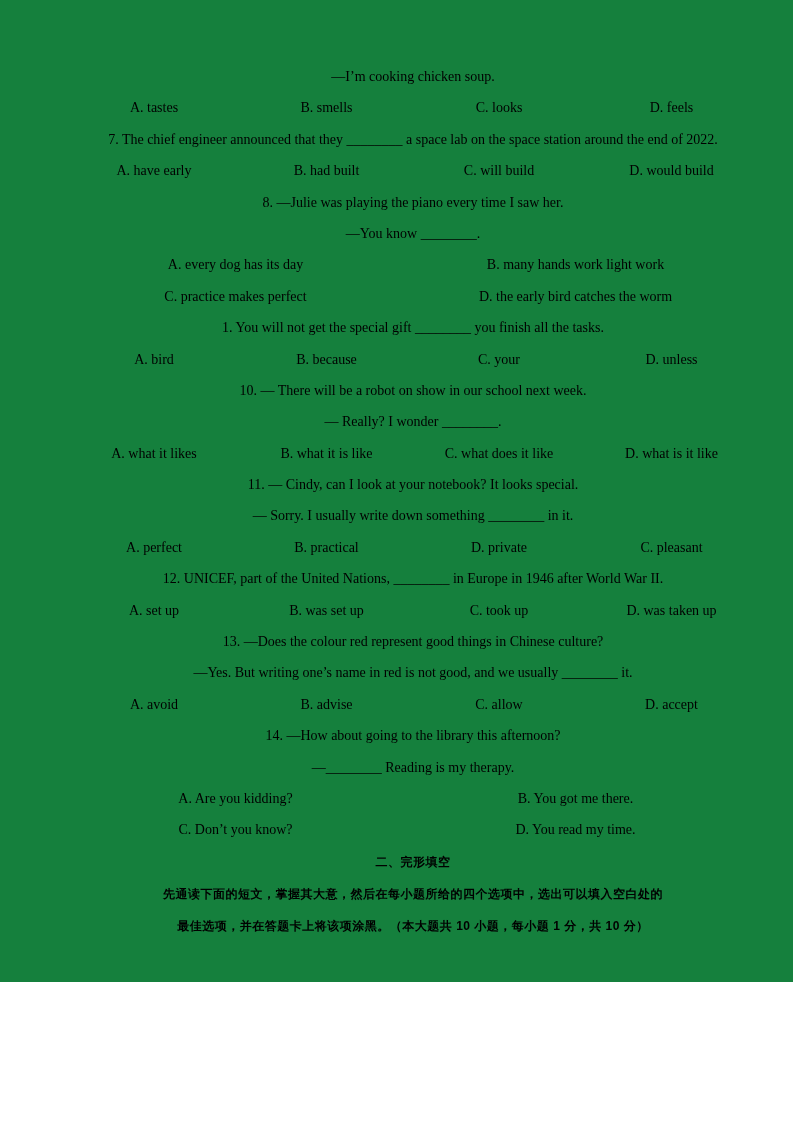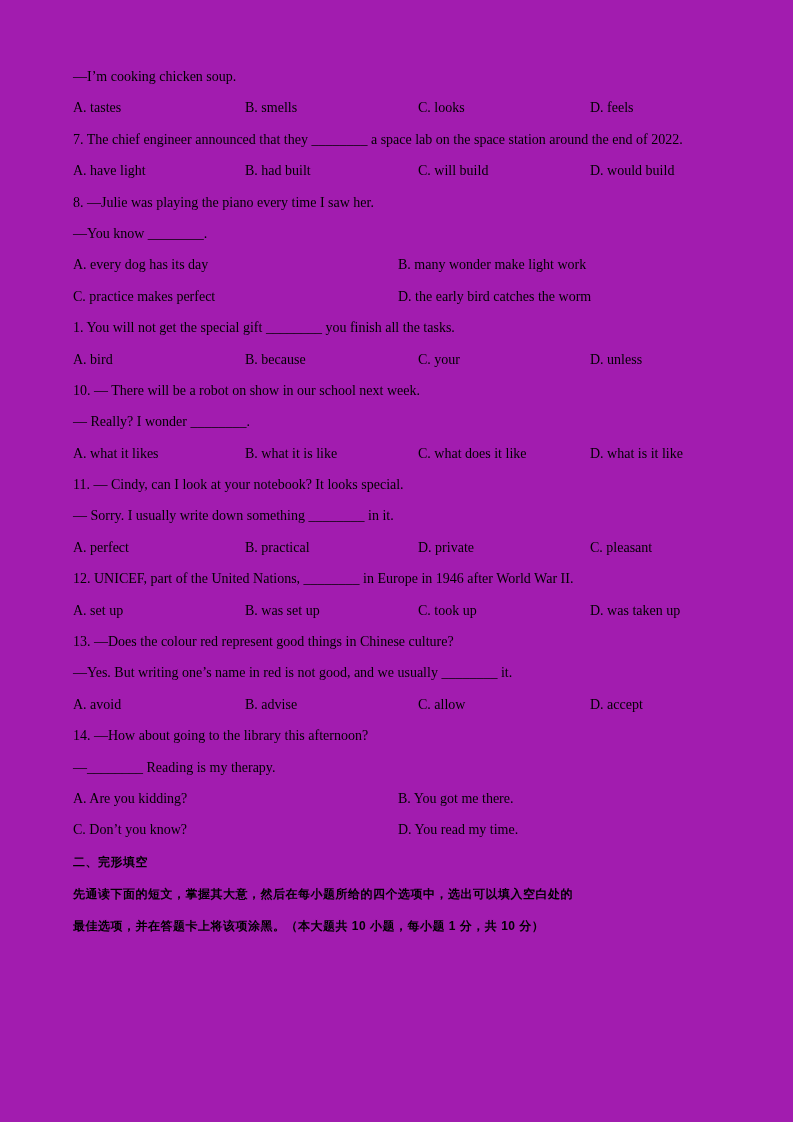--- a/index.html
+++ b/index.html
@@ -5,23 +5,24 @@
   * { box-sizing: border-box; }
   html, body { margin: 0; padding: 0; }
   body {
     width: 793px;
     height: 1122px;
     background: #ffffff;
     overflow: hidden;
   }
   .page {
     width: 793px;
-    height: 1122px;
+    height: 982px;
     padding: 61px 40px 0 73px;
-    background: #a21caf;
+    background: #15803d;
+    text-align: center;
   }
   .line {
     height: 31.4px;
     line-height: 31.4px;
     white-space: nowrap;
     font-family: "Liberation Serif", serif;
     font-size: 14px;
     color: #000000;
   }
   .opts4 {
@@ -50,30 +51,30 @@
   <div>
       <div class="line en">—I’m cooking chicken soup.</div>
       <div class="line opts4">
         <span class="opt">A. tastes</span>
         <span class="opt">B. smells</span>
         <span class="opt">C. looks</span>
         <span class="opt">D. feels</span>
       </div>
       <div class="line en">7. The chief engineer announced that they ________ a space lab on the space station around the end of 2022.</div>
       <div class="line opts4">
-        <span class="opt">A. have light</span>
+        <span class="opt">A. have early</span>
         <span class="opt">B. had built</span>
         <span class="opt">C. will build</span>
         <span class="opt">D. would build</span>
       </div>
       <div class="line en">8. —Julie was playing the piano every time I saw her.</div>
       <div class="line en">—You know ________.</div>
       <div class="line opts2">
         <span class="opt">A. every dog has its day</span>
-        <span class="opt">B. many wonder make light work</span>
+        <span class="opt">B. many hands work light work</span>
       </div>
       <div class="line opts2">
         <span class="opt">C. practice makes perfect</span>
         <span class="opt">D. the early bird catches the worm</span>
       </div>
       <div class="line en">1. You will not get the special gift ________ you finish all the tasks.</div>
       <div class="line opts4">
         <span class="opt">A. bird</span>
         <span class="opt">B. because</span>
         <span class="opt">C. your</span>

